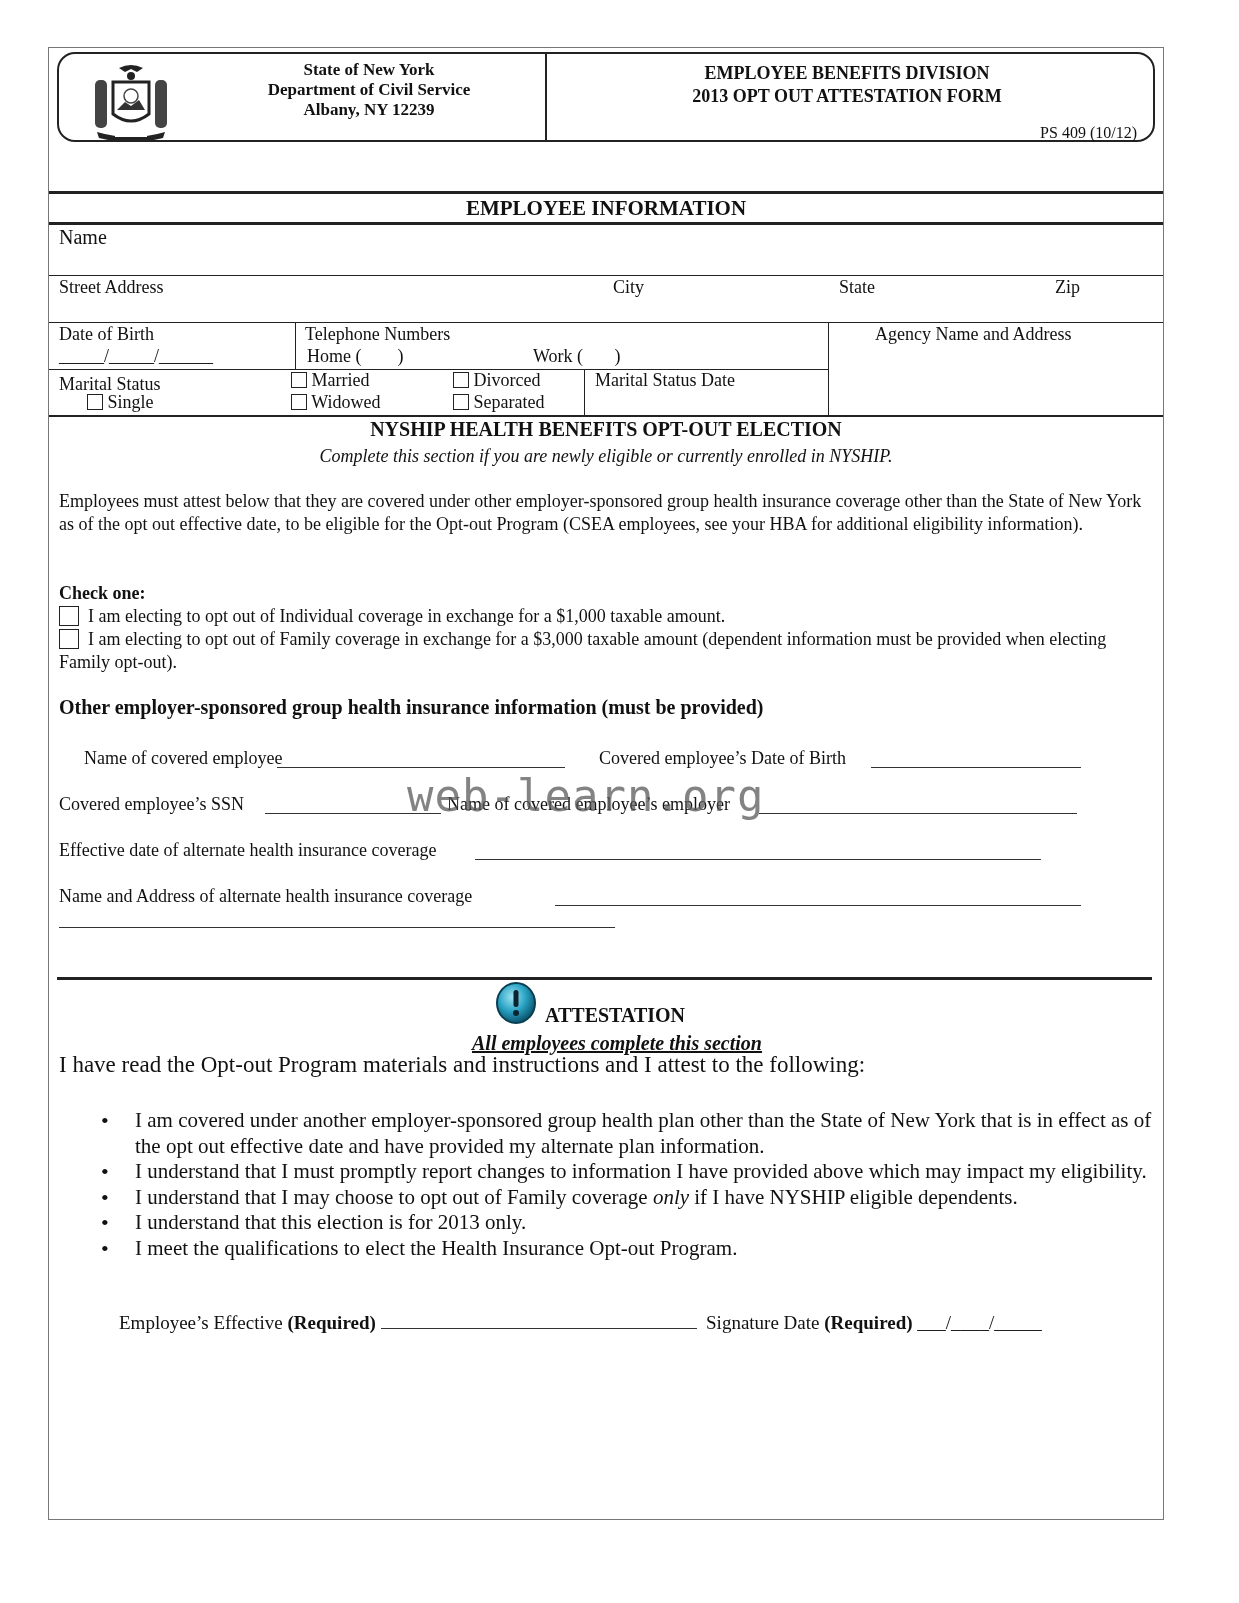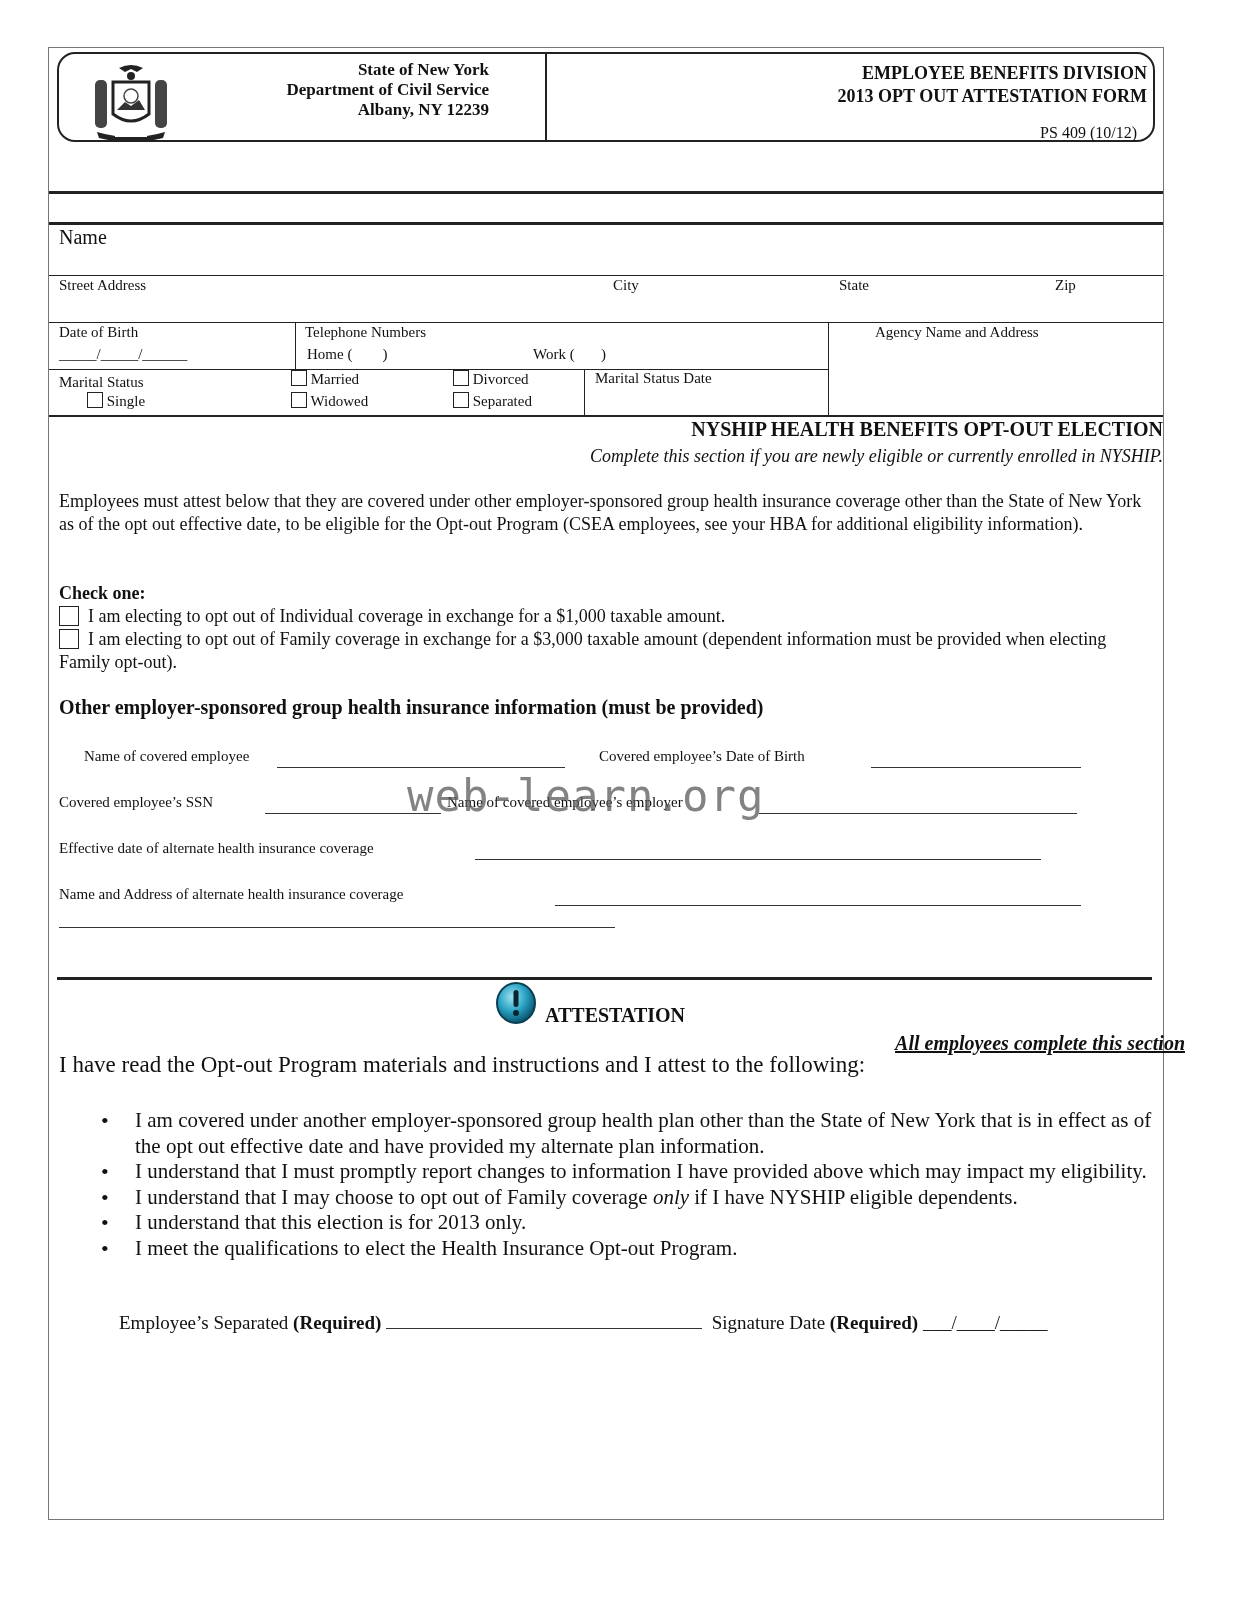--- a/index.html
+++ b/index.html
@@ -2,30 +2,30 @@
 <html><head>
 <meta charset="utf-8">
 <style>
   html, body { margin:0; padding:0; background:#ffffff; }
   body { width:1239px; height:1603px; position:relative; font-family:"Liberation Serif", serif; color:#111; }
   .page { position:absolute; left:48px; top:47px; width:1116px; height:1473px; border:1px solid #777; box-sizing:border-box; }
   .abs { position:absolute; }
   .hdr-box { position:absolute; left:8px; top:4px; width:1098px; height:90px; border:2px solid #222; border-radius:18px; box-sizing:border-box; }
   .hdr-div { position:absolute; left:486px; top:0; width:2px; height:86px; background:#222; }
   .bold { font-weight:bold; }
-  .center { text-align:right; }
+  .center { text-align:center; }
   .f17 { font-size:17px; }
   .f18 { font-size:18px; }
   .f19 { font-size:19px; }
   .f21 { font-size:21px; }
   .f24 { font-size:20px; }
   .hline { position:absolute; background:#222; }
   .vline { position:absolute; background:#222; }
   .cb { display:inline-block; width:16px; height:16px; border:1px solid #222; box-sizing:border-box; vertical-align:-2px; background:#fff; }
-  .lbl { position:absolute; font-size:15px; white-space:nowrap; }
+  .lbl { position:absolute; font-size:18px; white-space:nowrap; }
   .blank { display:inline-block; border-bottom:1px solid #333; height:16px; vertical-align:baseline; }
   ul.bul { position:absolute; left:60px; top:1060px; width:1040px; margin:0; padding:0 0 0 26px; font-size:21px; line-height:25.5px; list-style:none; }
   ul.bul li { position:relative; padding-left:0; margin-bottom:0; }
   ul.bul li::before { content:"\2022"; position:absolute; left:-34px; top:0; font-size:22px; }
   .watermark { position:absolute; left:358px; top:722px; font-family:"DejaVu Sans Mono", monospace; font-size:44px; color:rgba(90,90,90,0.75); letter-spacing:1px; pointer-events:none; }
   .seal { position:absolute; left:30px; top:8px; width:84px; height:80px; }
   .attn-icon { position:absolute; left:446px; top:933px; width:42px; height:44px; }
 </style>
 </head>
 <body>
@@ -51,20 +51,21 @@
     </div>
     <div class="hdr-div"></div>
     <div class="abs center bold f18" style="left:488px; top:8px; width:600px; line-height:23px;">
       <div>EMPLOYEE BENEFITS DIVISION</div>
       <div>2013 OPT OUT ATTESTATION FORM</div>
     </div>
     <div class="abs" style="right:16px; top:70px; font-size:16px;">PS 409 (10/12)</div>
   </div>
 
   <div class="hline" style="left:0; top:143px; width:1114px; height:3px;"></div>
+  <div class="abs center bold f21" style="left:0; top:148px; width:1114px;">EMPLOYEE INFORMATION</div>
   <div class="hline" style="left:0; top:174px; width:1114px; height:3px;"></div>
 
   <div class="lbl" style="left:10px; top:178px; font-size:20px;">Name</div>
   <div class="abs" style="left:0; top:178px; width:1114px; height:48px;"></div>
   <div class="hline" style="left:0; top:227px; width:1114px; height:1px;"></div>
 
   <div class="lbl" style="left:10px; top:229px;">Street Address</div>
   <div class="lbl" style="left:564px; top:229px;">City</div>
   <div class="lbl" style="left:790px; top:229px;">State</div>
   <div class="lbl" style="left:1006px; top:229px;">Zip</div>
@@ -146,18 +147,18 @@
 
   <ul class="bul" style="top:1060px;">
     <li>I am covered under another employer-sponsored group health plan other than the State of New York that is in effect as of the opt out effective date and have provided my alternate plan information.</li>
     <li>I understand that I must promptly report changes to information I have provided above which may impact my eligibility.</li>
     <li><span>I understand that I may choose to opt out of Family coverage </span><em>only</em><span> if I have NYSHIP eligible dependents.</span></li>
     <li>I understand that this election is for 2013 only.</li>
     <li>I meet the qualifications to elect the Health Insurance Opt-out Program.</li>
   </ul>
 
   <div class="abs f19" style="left:70px; top:1264px; white-space:nowrap;">
-    <span>Employee’s Separated </span><b>(Required)</b>
+    <span>Employee’s Effective </span><b>(Required)</b>
     <span class="blank" style="width:316px;"></span>
     &nbsp;<span>Signature Date </span><b>(Required)</b>
     <span>___/____/_____</span>
   </div>
 </div>
 
 </body></html>

